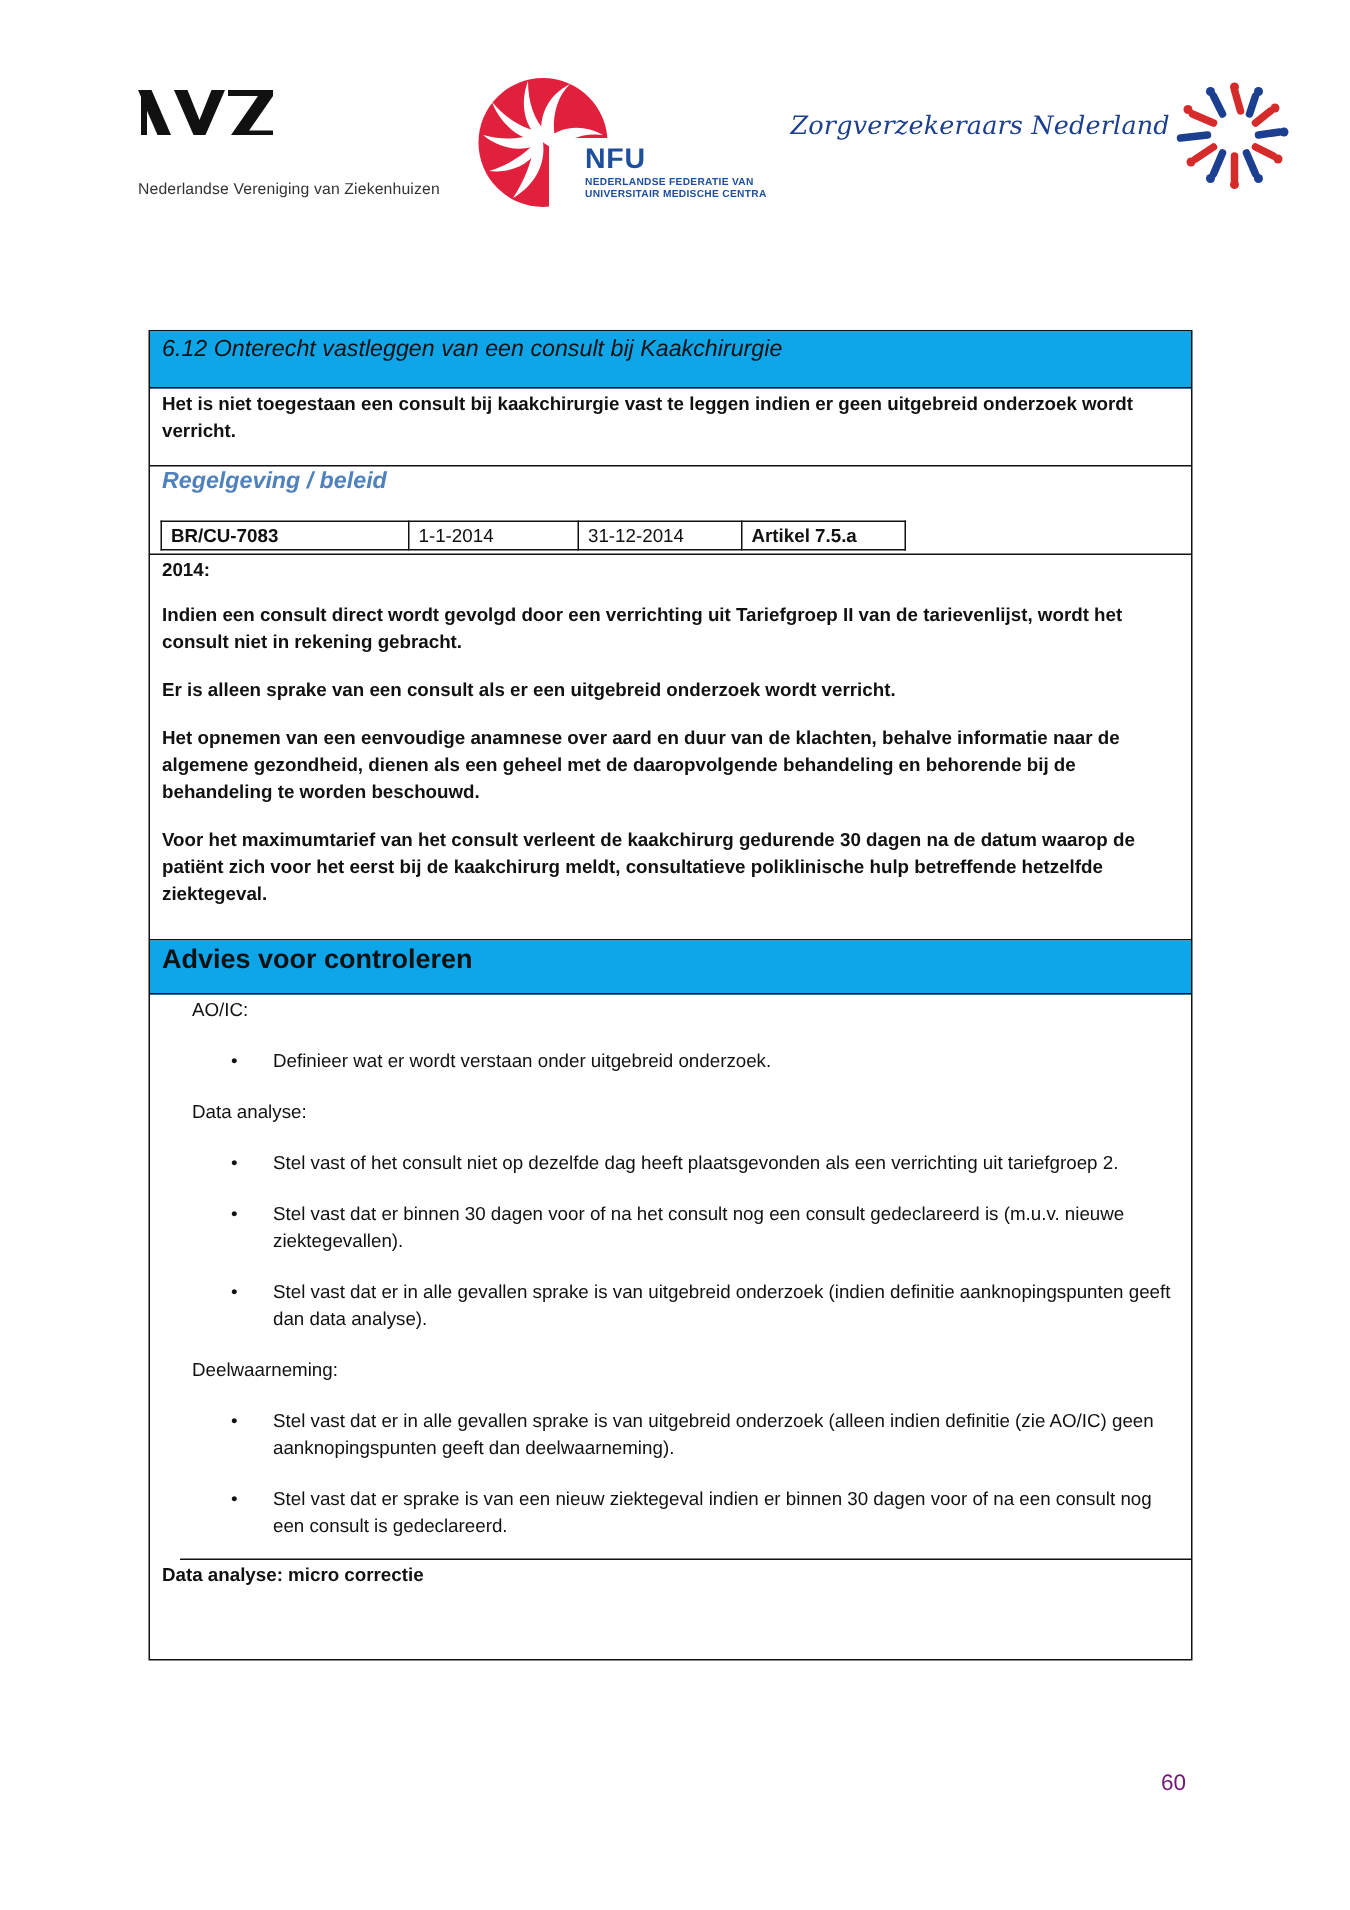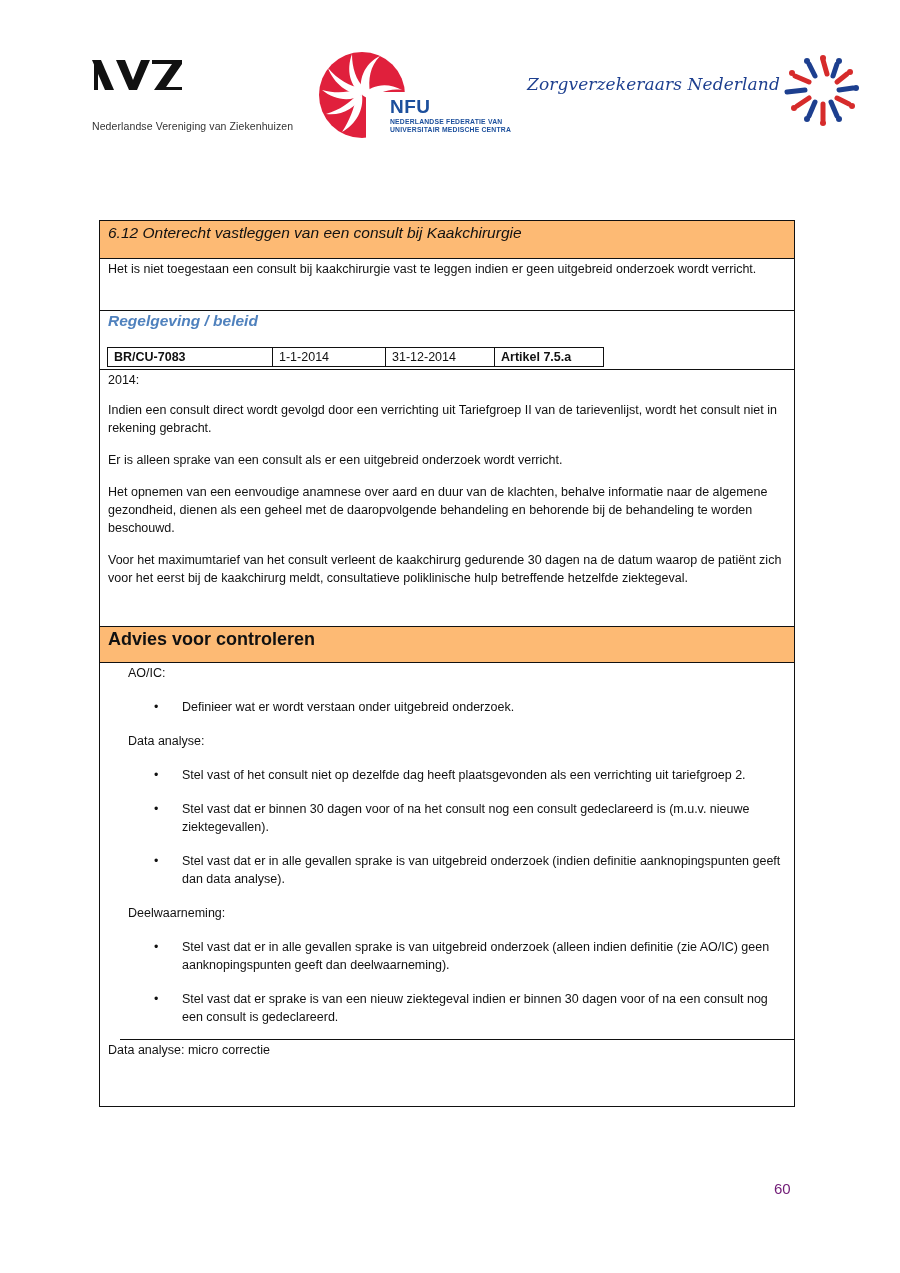--- a/index.html
+++ b/index.html
@@ -16,25 +16,25 @@
   .nfu-sub { position:absolute; left:72px; top:68px; font-size:6.8px; line-height:8px; color:#1c4f9c; font-weight:bold; white-space:nowrap; letter-spacing:0.2px; }
 
   .logo-zn { position:absolute; left:527px; top:52px; width:340px; height:80px; }
   .zn-text { position:absolute; left:0; top:22px; font-family:"DejaVu Serif", serif; font-style:italic; font-weight:normal; font-size:17px; color:#1d3f8f; white-space:nowrap; letter-spacing:0.1px; }
   .zn-mark { position:absolute; left:256px; top:2px; }
 
   
   .frame { position:absolute; left:99px; top:220px; width:696px; border:1.5px solid #111; box-sizing:border-box; }
   .row { border-bottom:1.5px solid #111; box-sizing:border-box; position:relative; }
   .row:last-child { border-bottom:none; }
-  .band { background:#fdba74; }
+  .band { background:#0ea5e9; }
   .title-row { height:38px; }
   .title-text { position:absolute; left:8px; top:3px; font-size:15.5px; font-style:italic; color:#111; }
   .intro-row { height:52px; }
-  .para { font-size:12.5px; line-height:18px; padding:0 8px; margin:0; }
+  .para { font-size:12.5px; line-height:18px; padding:0 8px; margin:0;font-weight:bold; }
   .intro-row .para { padding-top:1px; }
 
   .reg-row { height:59px; }
   .reg-heading { position:absolute; left:8px; top:1px; font-size:15.5px; font-weight:bold; font-style:italic; color:#4f81bd; }
   .reg-table { position:absolute; left:7px; top:36px; border-collapse:collapse; font-size:12.5px; }
   .reg-table td { border:1.5px solid #111; height:18px; padding:0 6px; }
   .reg-table .c1 { width:152px; font-weight:bold; }
   .reg-table .c2 { width:100px; }
   .reg-table .c3 { width:96px; }
   .reg-table .c4 { width:96px; font-weight:bold; }

